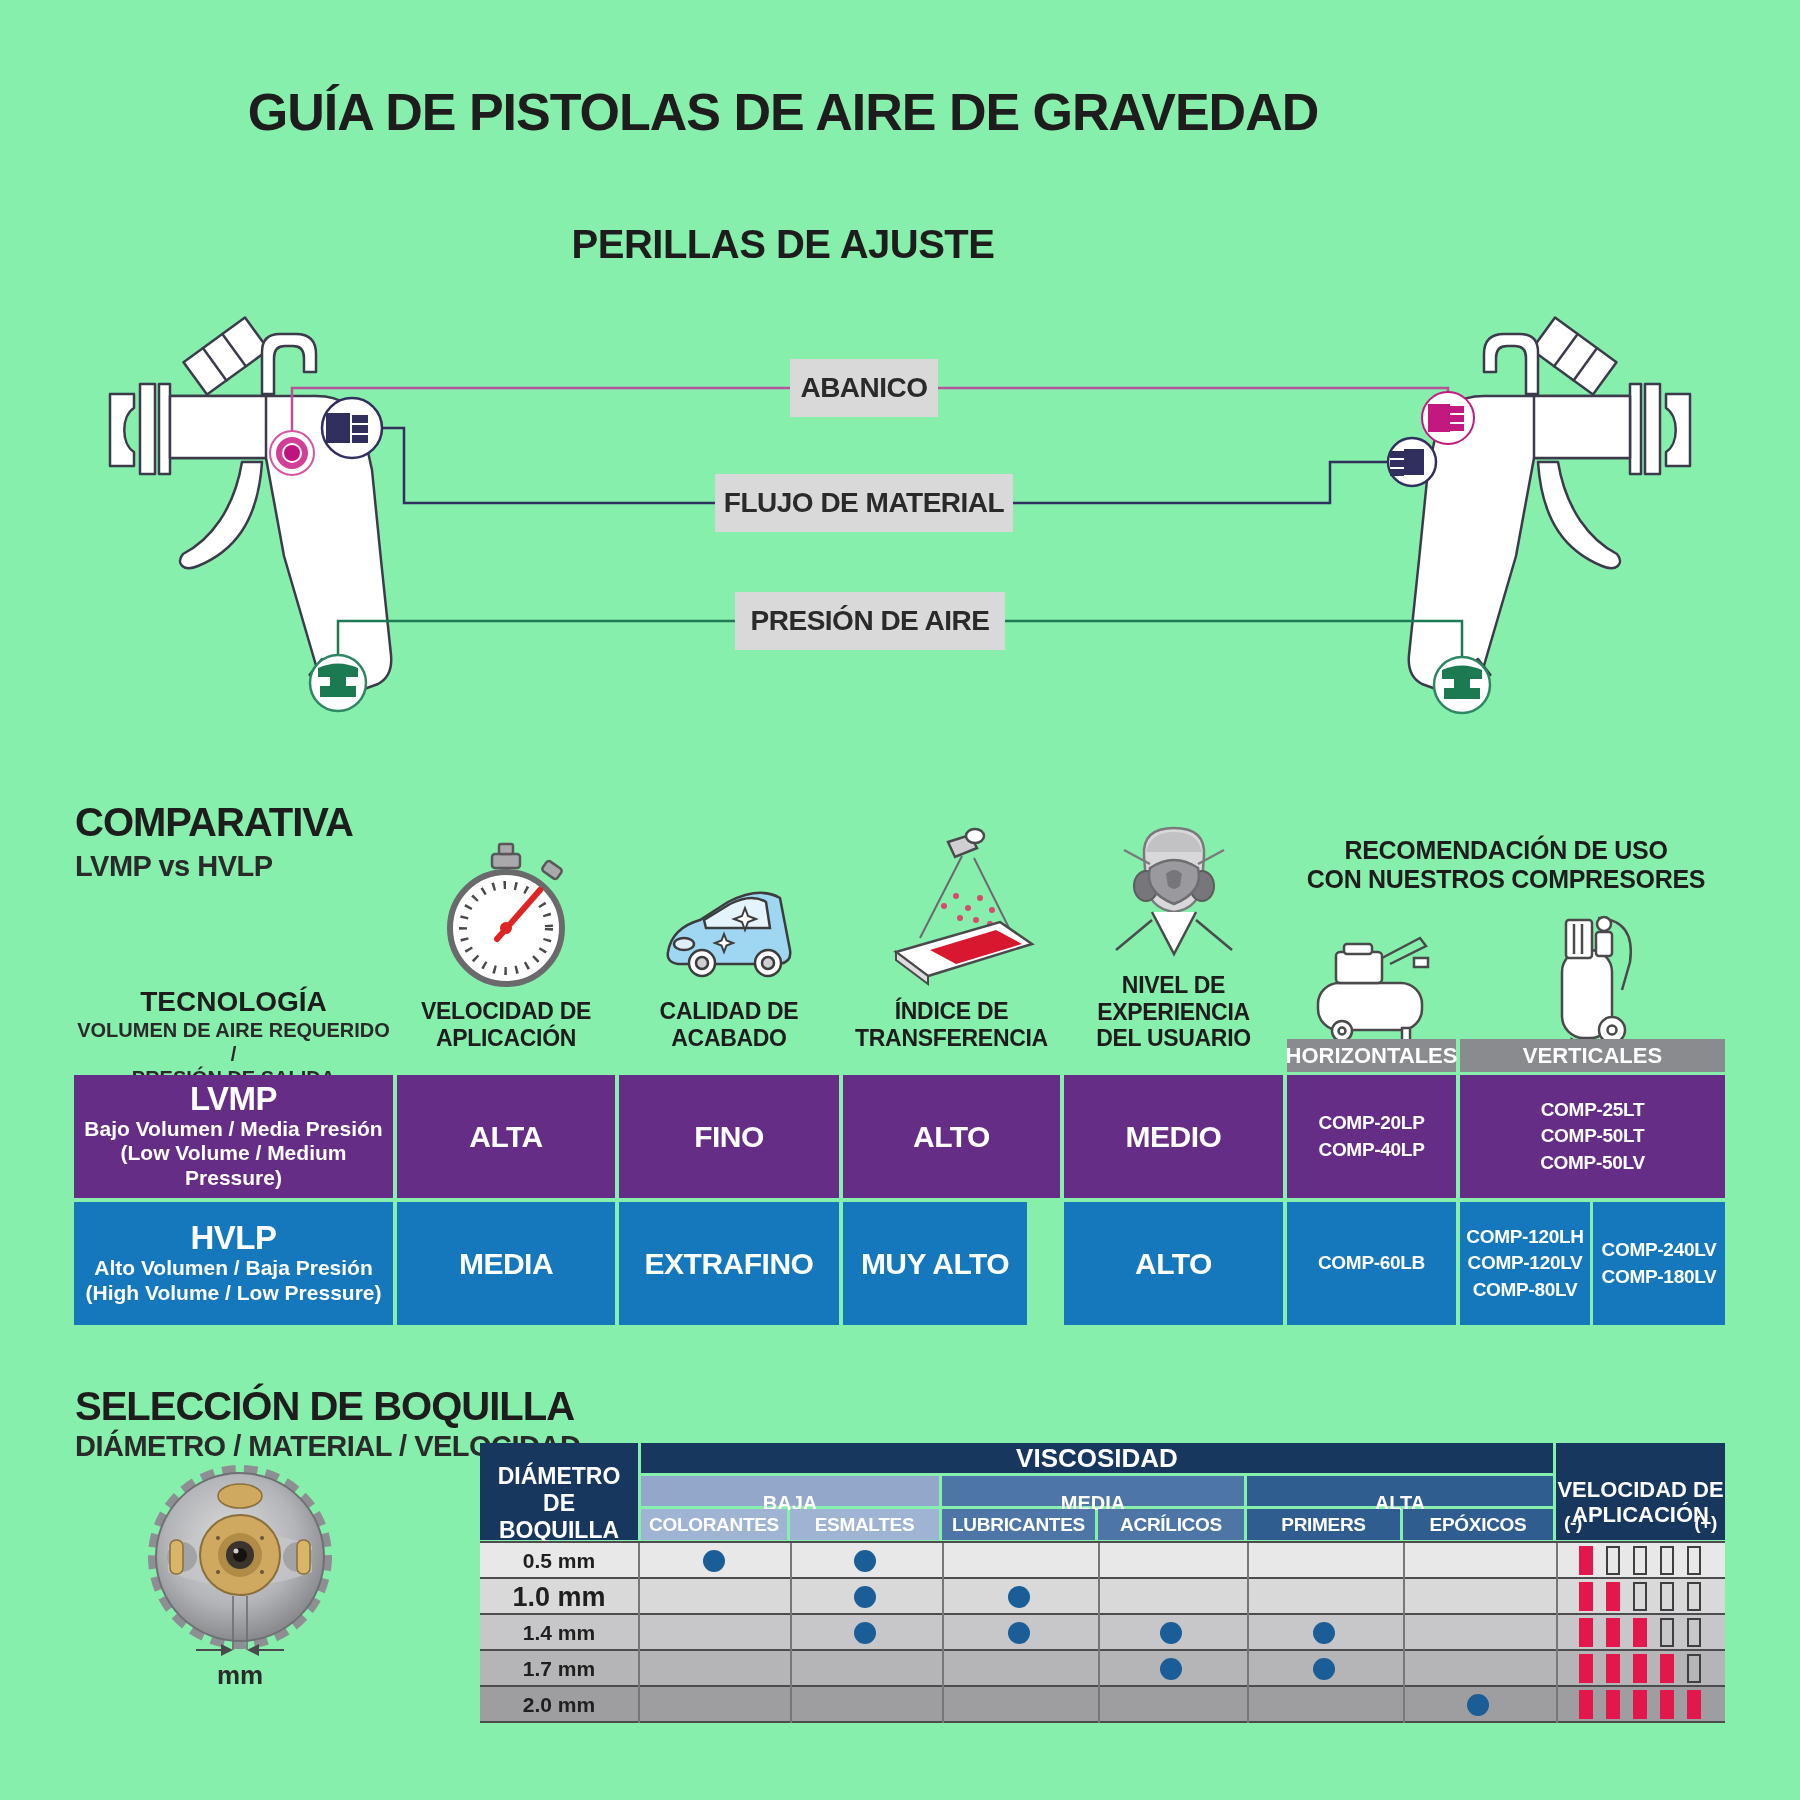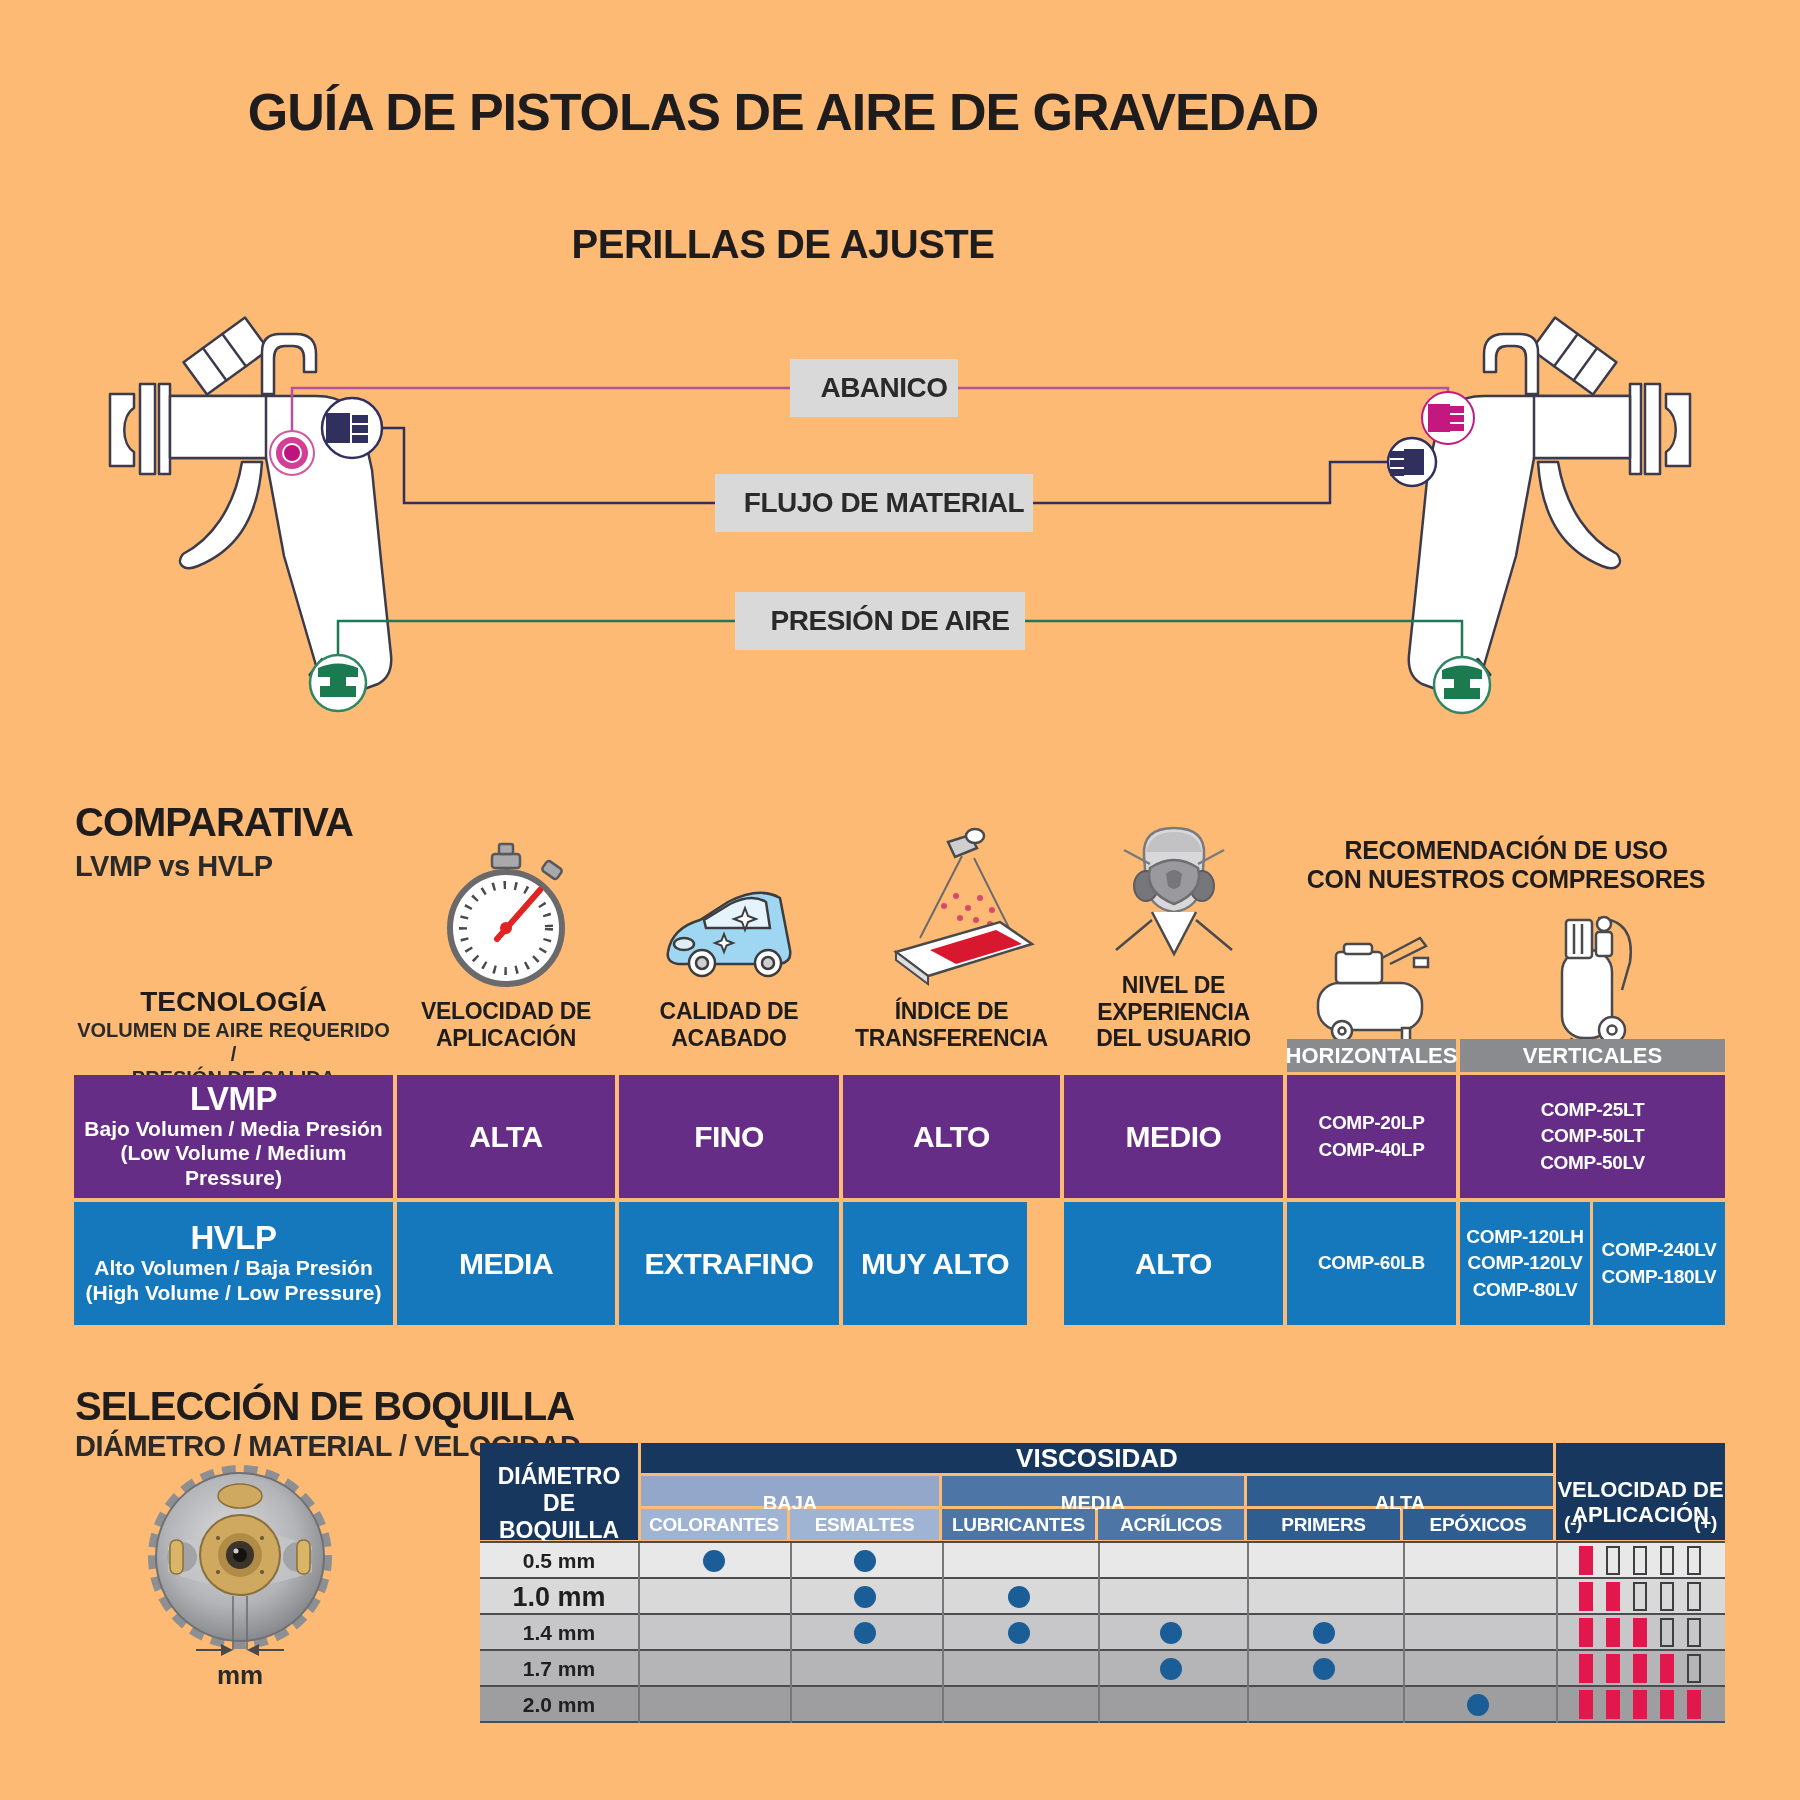--- a/index.html
+++ b/index.html
@@ -1,26 +1,26 @@
 <!DOCTYPE html>
 <html><head>
 <meta charset="utf-8">
 <style>
   html,body{margin:0;padding:0;background:#fff;}
-  #page{position:relative;width:1800px;height:1800px;background:#fdba74;
+  #page{position:relative;width:1800px;height:1800px;background:#86efac;
         font-family:"Liberation Sans",sans-serif;color:#232323;overflow:hidden;}
   .abs{position:absolute;}
   .ctr{display:flex;align-items:center;justify-content:center;text-align:center;}
   .pre{white-space:pre-line;}
   svg{position:absolute;overflow:visible;}
 
   .title{left:0;width:1566px;top:82px;text-align:center;font-size:52px;font-weight:bold;letter-spacing:-1px;color:#1f1c1d;}
   .subtitle{left:0;width:1566px;top:222px;text-align:center;font-size:40px;font-weight:bold;letter-spacing:-0.5px;color:#1f1c1d;}
 
-  .diagram-label{background:#d9d9d9;color:#2a2a2a;font-weight:bold;letter-spacing:-0.5px;padding-left:20px;}
+  .diagram-label{background:#d9d9d9;color:#2a2a2a;font-weight:bold;letter-spacing:-0.5px;}
 
   .sec-h{font-size:40px;font-weight:bold;letter-spacing:-1px;color:#1f1c1d;}
   .sec-s{font-size:29px;font-weight:bold;letter-spacing:-0.5px;color:#2a2a2a;}
 
   .colhead{font-size:23px;font-weight:bold;line-height:1.16;letter-spacing:-0.3px;color:#1f1c1d;}
   .tech-title{font-size:28px;font-weight:bold;color:#1f1c1d;}
   .tech-sub{font-size:20px;font-weight:bold;color:#2a2a2a;line-height:1.2;}
 
   .cell{display:flex;flex-direction:column;align-items:center;justify-content:center;
         text-align:center;color:#ffffff;}

